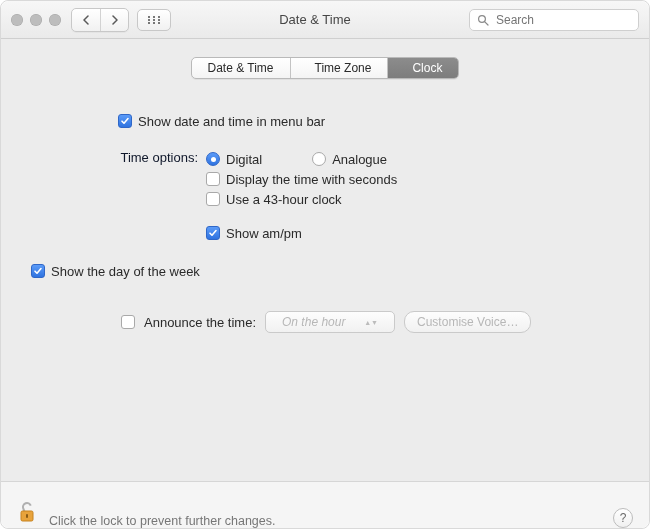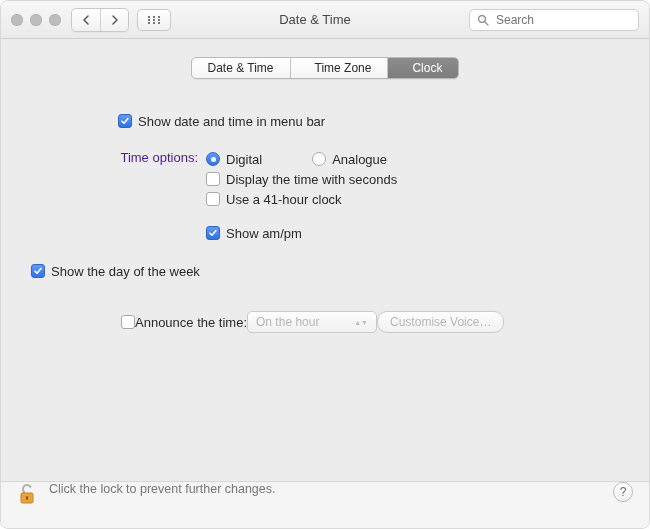--- a/index.html
+++ b/index.html
@@ -23,42 +23,42 @@
     padding:0 6px 0 26px; font-size:12px; color:#8a8a8a; background:#fff;}
   .content { background:#ececec; height:443px; padding:0; border-bottom:1px solid #d6d6d6;}
   .tabs { display:flex; justify-content:center; padding-top:18px; }
   .tabseg { display:flex; border:1px solid #b9b9b9; border-radius:5px; overflow:hidden; height:22px;
     background:linear-gradient(#ffffff,#f4f4f4); box-shadow:0 1px 0 rgba(0,0,0,.05);}
   .tab { padding:0 16px; font-size:12px; display:flex; align-items:center; color:#2a2a2a; }
   .tab + .tab { border-left:1px solid #c3c3c3;padding-left:24px; }
   .tab.active { background:linear-gradient(#8c8c8c,#7d7d7d); color:#fff; }
   .pane { padding:32px 30px 0 30px; font-size:13px; color:#2a2a2a; }
   .row { display:flex; align-items:flex-start; margin-bottom:4px; }
-  .lbl { width:175px; text-align:right; padding-right:8px; padding-top:1px; color:#4c1d95; }
+  .lbl { width:175px; text-align:right; padding-right:8px; padding-top:1px; color:#0f172a; }
   .ctrls { flex:1; }
   .cline { display:flex; align-items:center; gap:6px; height:20px; }
   .chk { width:14px; height:14px; border:1px solid #a9a9a9; border-radius:3px; background:#fff;
     display:inline-flex; align-items:center; justify-content:center; flex-shrink:0;}
   .chk.on { background:linear-gradient(#5b9bf8,#2f73e0); border-color:#2f67c8; }
   .chk.on svg { display:block; }
   .chk svg { display:none; }
   .radio { width:14px; height:14px; border:1px solid #a9a9a9; border-radius:50%; background:#fff;
     display:inline-flex; align-items:center; justify-content:center; flex-shrink:0;}
   .radio.on { background:linear-gradient(#5b9bf8,#2f73e0); border-color:#2f67c8; }
   .radio .rdot { width:5px; height:5px; border-radius:50%; background:#fff; display:none;}
   .radio.on .rdot { display:block; }
   .gap14 { height:14px; }
-  .announce { display:flex; align-items:center; gap:0; margin-left:90px; margin-top:30px; }
+  .announce { display:flex; align-items:center; gap:9px; margin-left:90px; margin-top:30px; }
   .popup { width:130px; height:22px; border:1px solid #cacaca; border-radius:5px;
     background:linear-gradient(#fdfdfd,#f1f1f1); display:flex; align-items:center;
-    padding:0 8px; color:#b7b7b7; font-size:12px; justify-content:space-between;}
+    padding:0 16px; color:#b7b7b7; font-size:12px; justify-content:space-between;font-style:italic;}
   .btn { height:22px; border:1px solid #cacaca; border-radius:10px;
     background:linear-gradient(#fdfdfd,#f1f1f1); padding:8px 12px; color:#b7b7b7; font-size:12px;
     display:flex; align-items:center;}
-  .footer { height:46px; display:flex; align-items:flex-start; padding:0 16px; gap:12px;
+  .footer { height:46px; display:flex; align-items:flex-end; padding:0 16px; gap:12px;
     background:#f5f5f5; border-radius:0 0 8px 8px;}
   .footmsg { color:#777; font-size:12.5px; flex:1;}
   .help { width:20px; height:20px; border:1px solid #bcbcbc; border-radius:50%;
     display:flex; align-items:center; justify-content:center; color:#6a6a6a; font-size:12px;
     background:linear-gradient(#fff,#f0f0f0);}
   .arrows { display:flex; flex-direction:column; line-height:5px; font-size:7px; color:#bcbcbc;}
 </style>
 </head>
 <body>
 
@@ -147,21 +147,21 @@
         <div class="cline">
           <span class="chk">
             
           </span>
           <span>Display the time with seconds</span>
         </div>
         <div class="cline">
           <span class="chk">
             
           </span>
-          <span>Use a 41-hour clock</span>
+          <span>Use a 43-hour clock</span>
         </div>
         <div class="gap14"></div>
         <div class="cline">
           <span class="chk on">
             <svg width="10" height="10" viewBox="0 0 10 10">
                 <path d="M2 5.2 4 7.2 8 2.6" stroke="#fff" stroke-width="1.6" fill="none" stroke-linecap="round" stroke-linejoin="round"></path>
               </svg>
           </span>
           <span>Show am/pm</span>
         </div>

